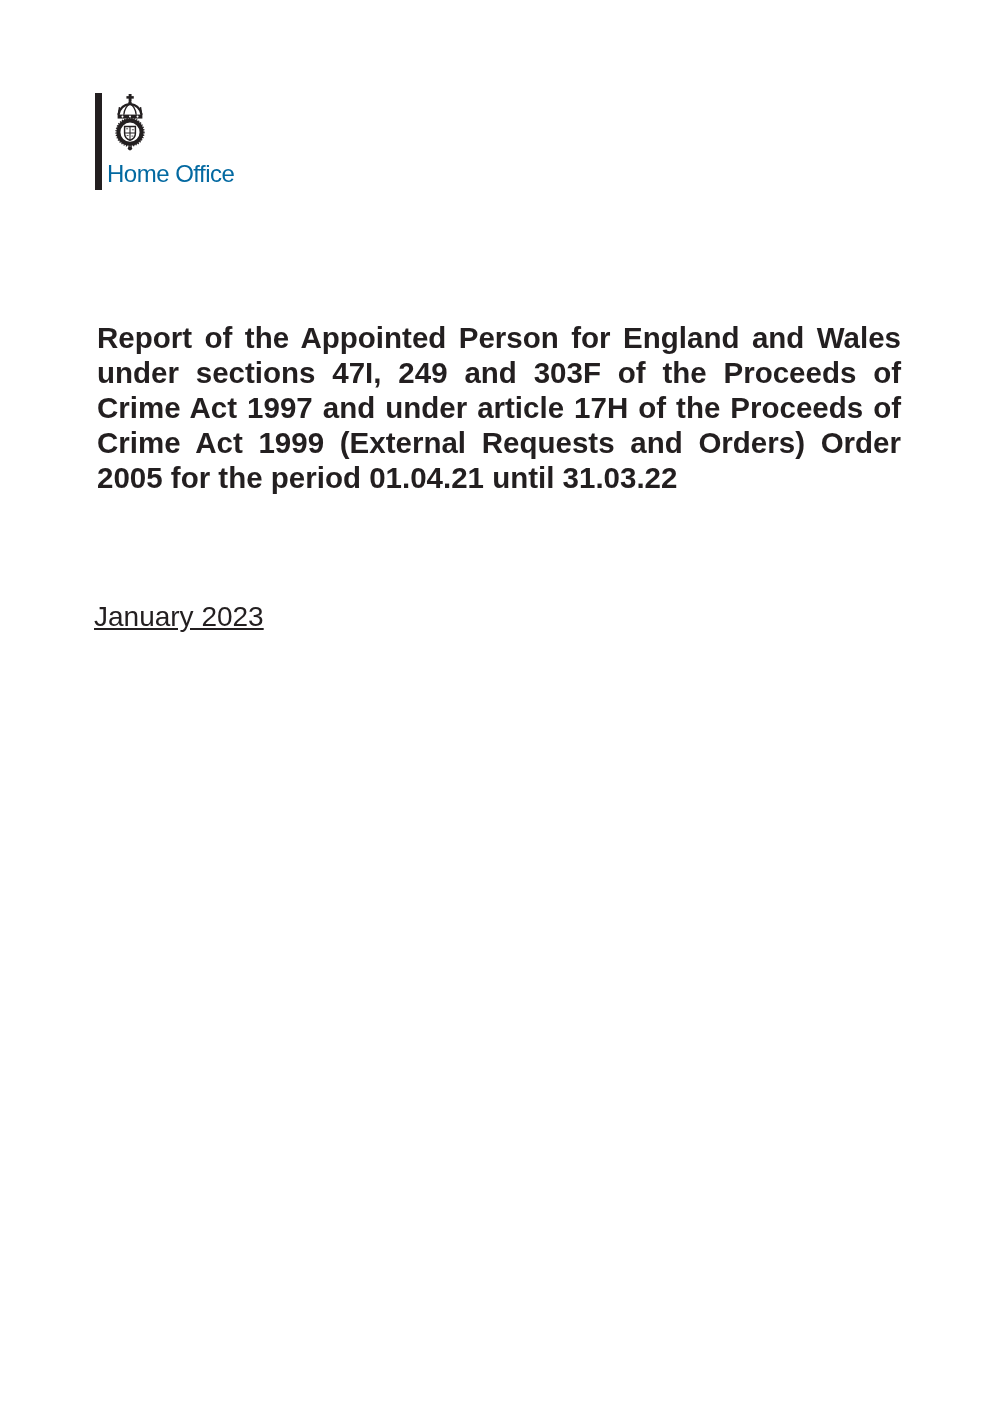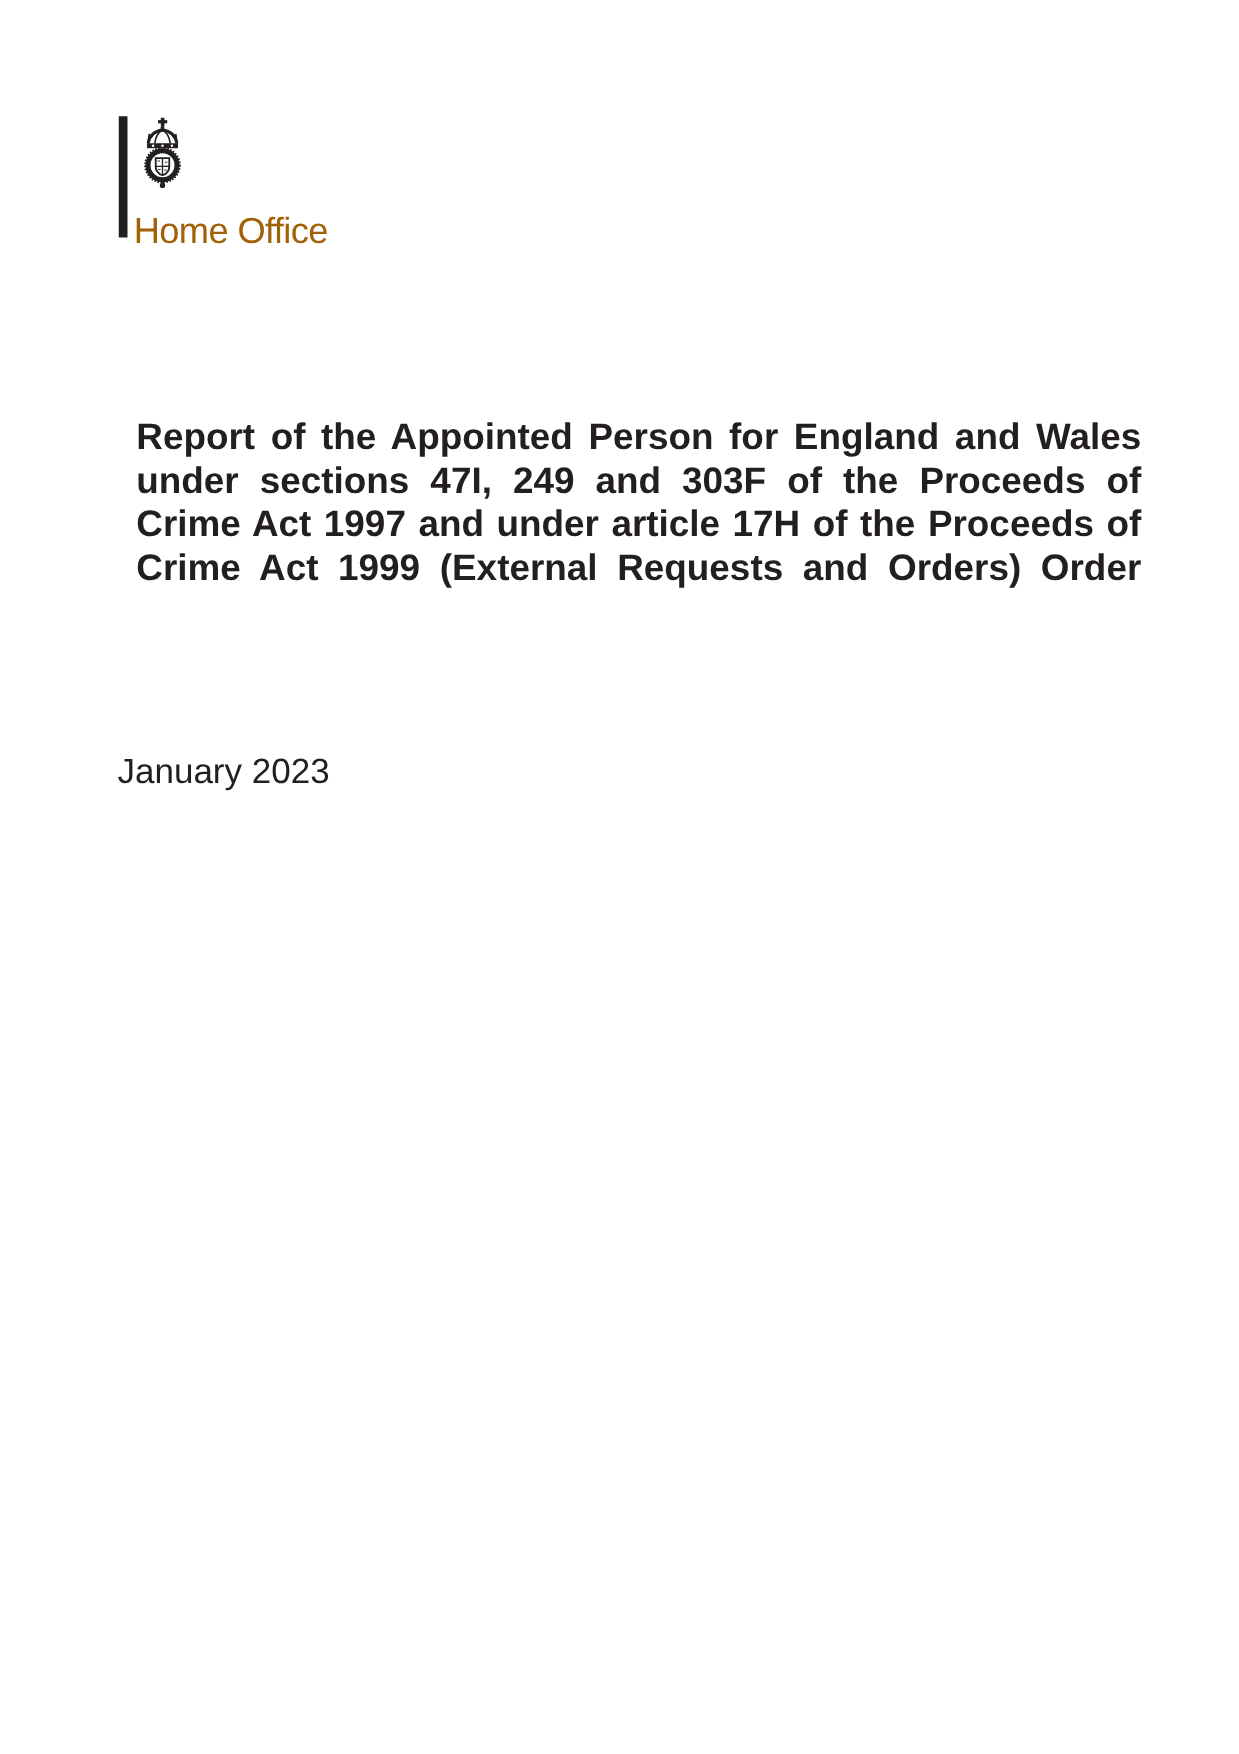--- a/index.html
+++ b/index.html
@@ -36,35 +36,35 @@
     position: absolute;
     left: 16px;
     top: 1px;
     width: 38px;
     height: 58px;
     color: #231f20;
   }
   .logo-text {
     position: absolute;
     left: 12px;
-    top: 73px;
-    font-size: 29px;
+    top: 62px;
+    font-size: 24px;
     line-height: 38px;
     letter-spacing: -0.5px;
     white-space: nowrap;
-    color: #a16207;
+    color: #0369a1;
   }
 
   
   .report-title {
     position: absolute;
     left: 93px;
     top: 316px;
     width: 804px;
-    margin: 16px;
+    margin: 4px;
     font-size: 29.5px;
     font-weight: bold;
     line-height: 35px;
     color: #231f20;
   }
   .title-line.justified {
     text-align: justify;
     text-align-last: justify;
   }
   .title-line.last {
@@ -73,20 +73,21 @@
 
   
   .pub-date {
     position: absolute;
     left: 94px;
     top: 600px;
     font-size: 28px;
     line-height: 34px;
     color: #231f20;
     white-space: nowrap;
+    text-decoration: underline;
   }
 </style>
 </head>
 <body>
 
 <div class="page">
 
   <header class="logo">
     <div class="logo-bar"></div>
 
@@ -131,17 +132,18 @@
     </svg>
 
     <div class="logo-text">Home Office</div>
   </header>
 
   <h1 class="report-title">
     <div class="title-line justified">Report of the Appointed Person for England and Wales</div>
     <div class="title-line justified">under sections 47I, 249 and 303F of the Proceeds of</div>
     <div class="title-line justified">Crime Act 1997 and under article 17H of the Proceeds of</div>
     <div class="title-line justified">Crime Act 1999 (External Requests and Orders) Order</div>
+    <div class="title-line last">2005 for the period 01.04.21 until 31.03.22</div>
   </h1>
 
   <div class="pub-date">January 2023</div>
 
 </div>
 
 </body></html>

